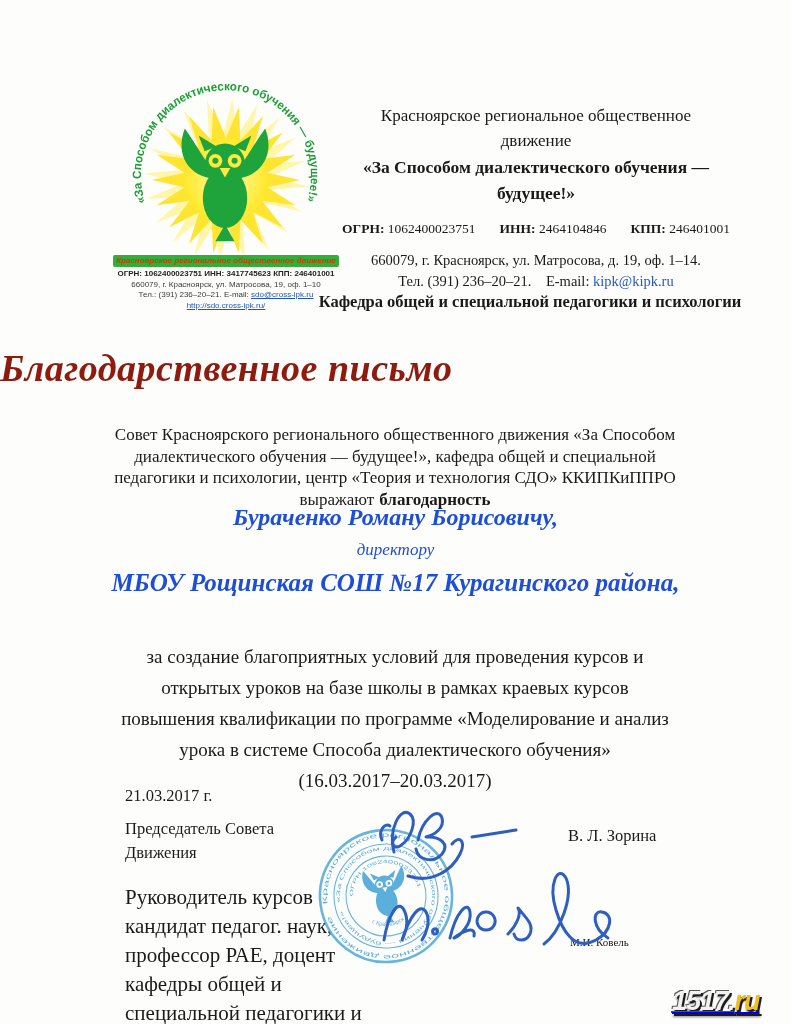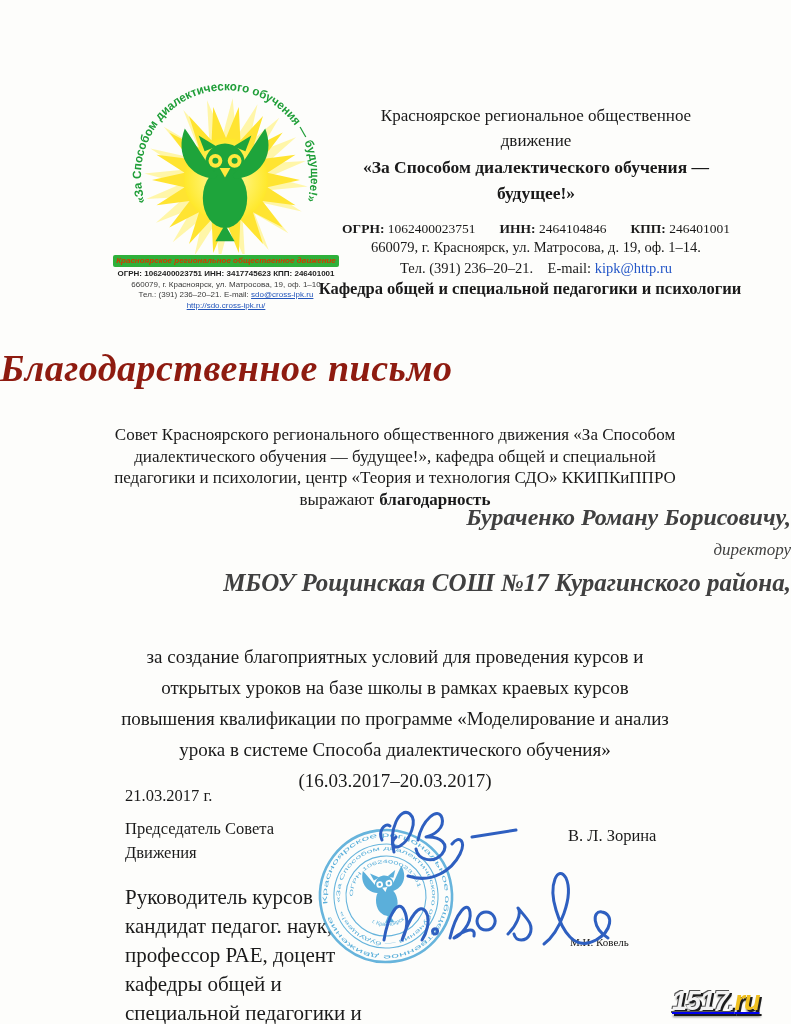--- a/index.html
+++ b/index.html
@@ -18,35 +18,35 @@
   }
   .logo-tiny{font-family:"Liberation Sans",sans-serif;font-size:8px;line-height:10.5px;color:#3a3a3a;white-space:nowrap;}
   .logo-tiny b{color:#222;}
   .logo-link{color:#2255bb;text-decoration:underline;}
   
   .header-text{position:absolute;left:298px;top:103px;width:476px;text-align:center;}
   .org-name{font-size:17px;line-height:25px;white-space:pre-line;}
   .movement-name{font-size:17.5px;line-height:26px;font-weight:bold;white-space:pre-line;margin-top:1px;}
   .reg-row{margin-top:15px;font-size:13.5px;display:flex;justify-content:center;gap:24px;white-space:nowrap;}
   .reg-row b{font-weight:bold;}
-  .addr{font-size:14.5px;line-height:21px;}
+  .addr{margin-top:13px;font-size:14.5px;line-height:21px;}
   .phone-row{font-size:14.5px;line-height:21px;}
   .email-link{color:#2356c7;text-decoration:none;}
   .department{margin-left:-12px;font-size:16.5px;font-weight:bold;white-space:nowrap;}
   
   .title{
     position:absolute;top:346px;left:0;width:100%;text-align:left;
     font-size:38px;font-weight:bold;font-style:italic;color:#8e1b10;letter-spacing:.5px;
   }
   .para1{
     position:absolute;top:407px;left:85px;width:620px;text-align:center;
     font-size:17px;line-height:21.5px;white-space:pre-line;
   }
   .para1 .bold-word{font-weight:bold;margin-left:5px;}
-  .recipient{position:absolute;top:500px;left:0;width:100%;text-align:right;color:#404040;}
+  .recipient{position:absolute;top:500px;left:0;width:100%;text-align:center;color:#1d4ed8;}
   .recipient-name{font-size:24px;font-weight:bold;font-style:italic;line-height:34px;}
   .recipient-role{font-size:17px;font-style:italic;line-height:32px;}
   .recipient-org{font-size:25px;font-weight:bold;font-style:italic;line-height:33px;}
   .para2{
     position:absolute;top:622px;left:75px;width:640px;text-align:center;
     font-size:19px;line-height:31px;white-space:pre-line;
   }
   
   .date-line{position:absolute;left:125px;top:786px;font-size:16.5px;}
   .sig1-title{position:absolute;left:125px;top:817px;width:240px;font-size:16.5px;line-height:24px;white-space:pre-line;}
@@ -123,21 +123,21 @@
 будущее!»</div>
     <div class="reg-row">
       <span><b>ОГРН:</b> <span>1062400023751</span></span>
       <span><b>ИНН:</b> <span>2464104846</span></span>
       <span><b>КПП:</b> <span>246401001</span></span>
     </div>
     <div class="addr">660079, г. Красноярск, ул. Матросова, д. 19, оф. 1–14.</div>
     <div class="phone-row">
       <span>Тел. (391) 236–20–21.</span>&nbsp;&nbsp;&nbsp;
       <span>E-mail:</span>
-      <a href="#" class="email-link">kipk@http.ru</a>
+      <a href="#" class="email-link">kipk@kipk.ru</a>
     </div>
     <div class="department">Кафедра общей и специальной педагогики и психологии</div>
   </div>
 
   <div class="title">Благодарственное письмо</div>
 
   <p class="para1"><span>Совет Красноярского регионального общественного движения «За Способом
 диалектического обучения — будущее!», кафедра общей и специальной
 педагогики и психологии, центр «Теория и технология СДО» ККИПКиППРО
 выражают</span><span class="bold-word">благодарность</span></p>

